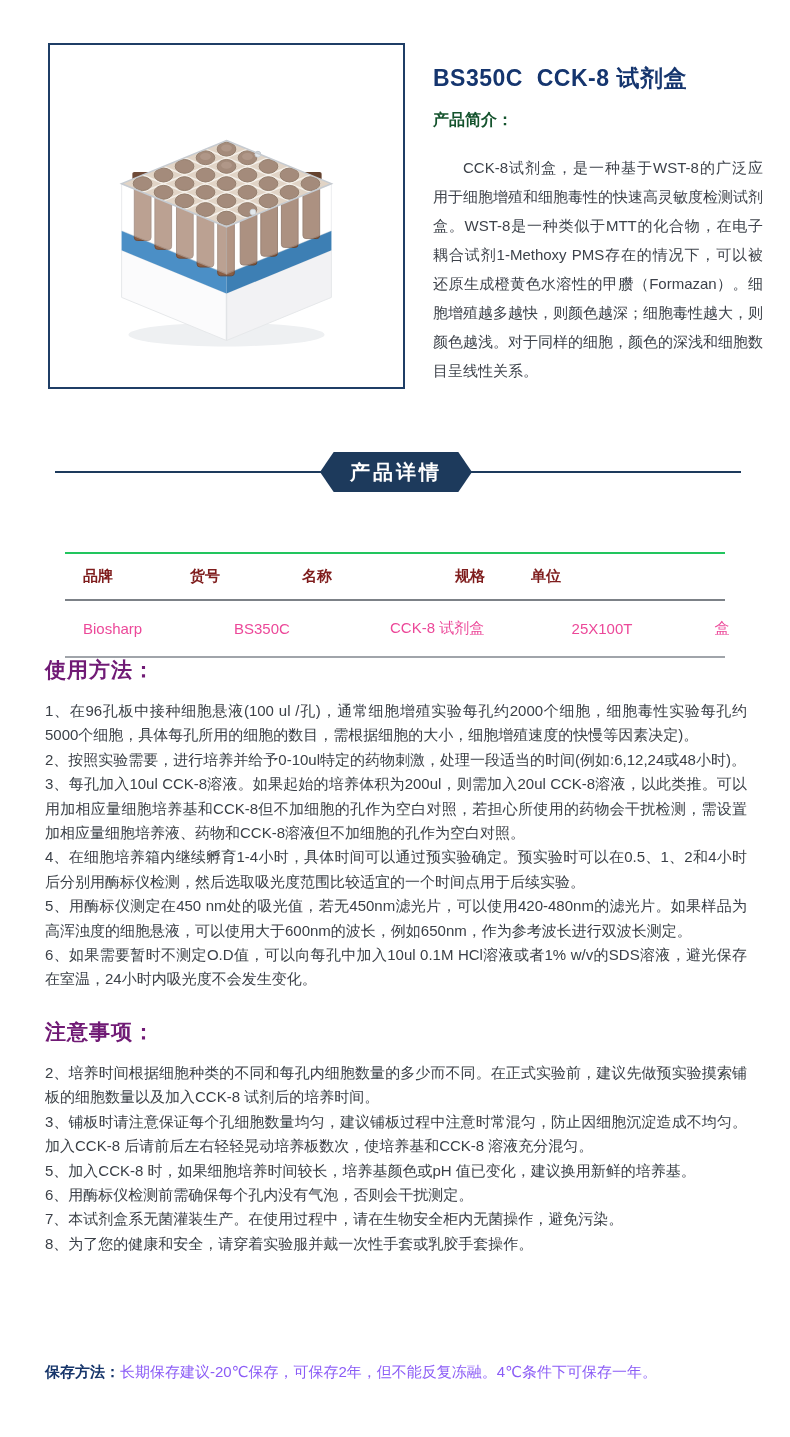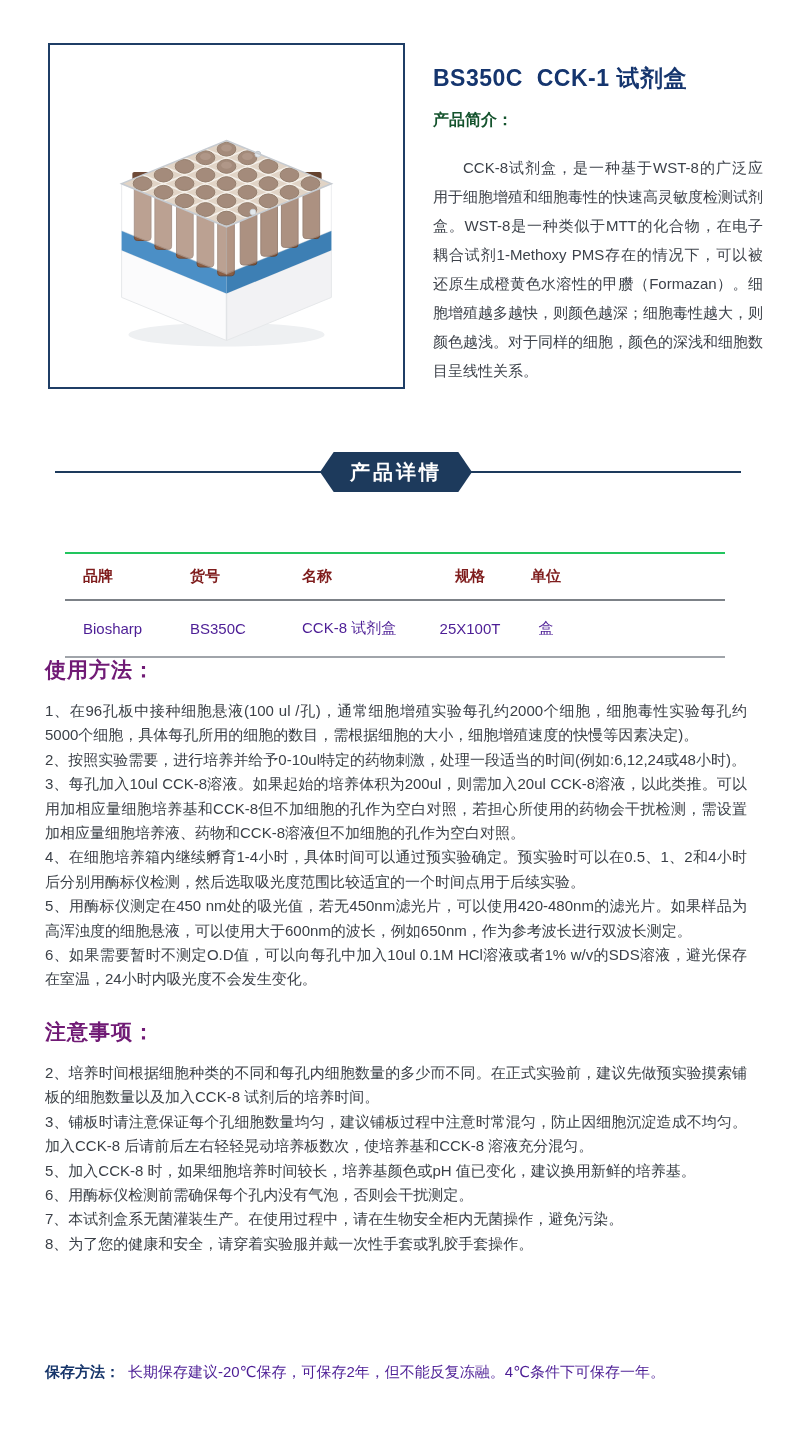--- a/index.html
+++ b/index.html
@@ -41,37 +41,37 @@
   }
   
   .spec-table{
     position:absolute;left:65px;top:552px;width:660px;font-size:15px;
   }
   .trow{display:grid;grid-template-columns:125px 112px 125px 86px 66px 1fr;align-items:center;}
   .thead{
     height:45px;font-weight:bold;color:#7f1d1d;
     border-top:2px solid #22c55e;border-bottom:2px solid #7c8187;
   }
-  .tdata{height:55px;color:#4c1d95;border-bottom:2px solid #a0a4aa;}
+  .tdata{height:55px;color:#ec4899;border-bottom:2px solid #a0a4aa;gap:44px;}
   .cell{padding:0;}
   .trow .cell:nth-child(1){padding-left:18px;}
   .trow .cell:nth-child(4),.trow .cell:nth-child(5){text-align:center;}
   
   .section{position:absolute;left:45px;width:702px;}
   .usage{top:656px;}
   .notes{top:1018px;}
   .sec-h{
     margin:0 0 15px 0;font-size:21px;font-weight:bold;color:#701a75;letter-spacing:1px;
   }
   .item{
     font-size:15px;line-height:24.4px;color:#3b4047;text-align:justify;
   }
   .storage{position:absolute;left:45px;top:1360px;width:702px;font-size:15px;line-height:24px;}
   .storage-label{color:#16356a;font-weight:bold;}
-  .storage-text{color:#4c1d95;margin-left:8px;}
+  .storage-text{color:#8b5cf6;}
 </style>
 </head>
 <body>
 
 <div class="page">
 
   <div class="photo-frame">
     <svg viewBox="0 0 360 346" aria-hidden="true">
 
       <ellipse cx="180" cy="294" rx="100" ry="12" fill="#eef0f2"></ellipse>
@@ -165,21 +165,21 @@
       <circle cx="207" cy="169" r="3" fill="#d6dde3" stroke="#b3bcc4" stroke-width="0.8"></circle>
 
       <polygon points="180,96 287,140 180,184 73,140" fill="#ffffff" opacity="0.30"></polygon>
       <polygon points="73,140 180,184 180,232 73,188" fill="#ffffff" opacity="0.42" stroke="#d2d6da" stroke-width="1.2"></polygon>
       <polygon points="287,140 180,184 180,232 287,188" fill="#ffffff" opacity="0.34" stroke="#d2d6da" stroke-width="1.2"></polygon>
       <polygon points="180,96 287,140 180,184 73,140" fill="none" stroke="#c6cbd1" stroke-width="1.6"></polygon>
     </svg>
   </div>
 
   <div class="info">
-    <h1 class="title">BS350C  CCK-1 试剂盒</h1>
+    <h1 class="title">BS350C  CCK-8 试剂盒</h1>
     <div class="intro-h">产品简介：</div>
     <p class="intro">CCK-8试剂盒，是一种基于WST-8的广泛应用于细胞增殖和细胞毒性的快速高灵敏度检测试剂盒。WST-8是一种类似于MTT的化合物，在电子耦合试剂1-Methoxy PMS存在的情况下，可以被还原生成橙黄色水溶性的甲臜（Formazan）。细胞增殖越多越快，则颜色越深；细胞毒性越大，则颜色越浅。对于同样的细胞，颜色的深浅和细胞数目呈线性关系。</p>
   </div>
 
   <div class="banner">
     <div class="banner-line"></div>
     <div class="banner-tag">产品详情</div>
   </div>
 
   <div class="spec-table">

